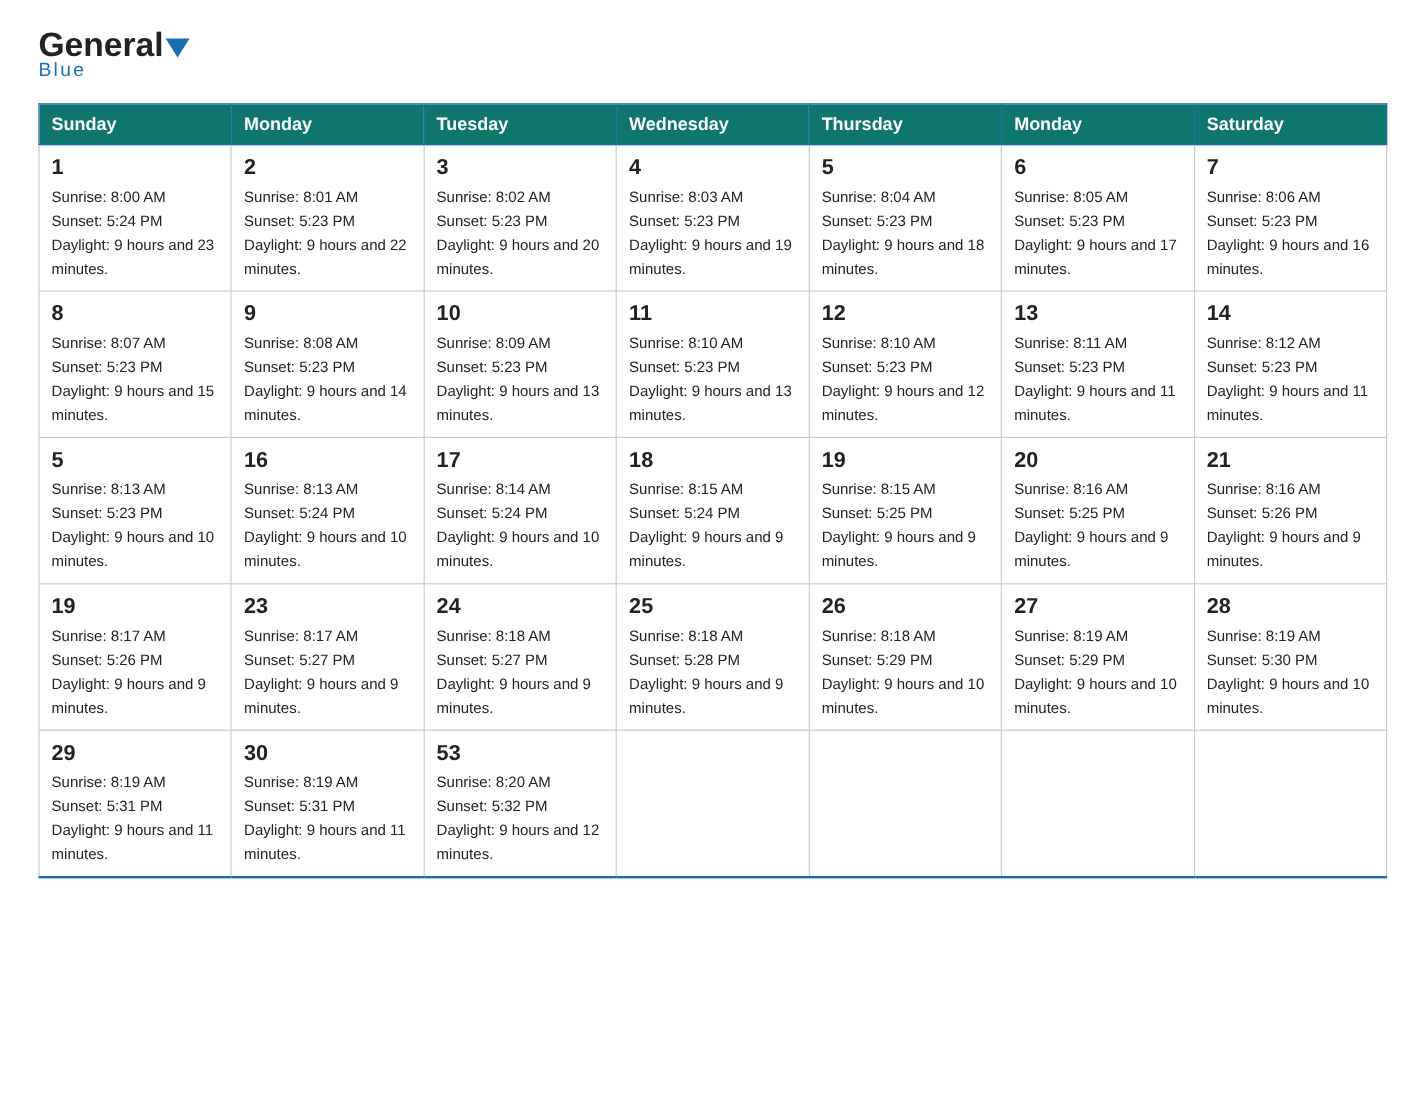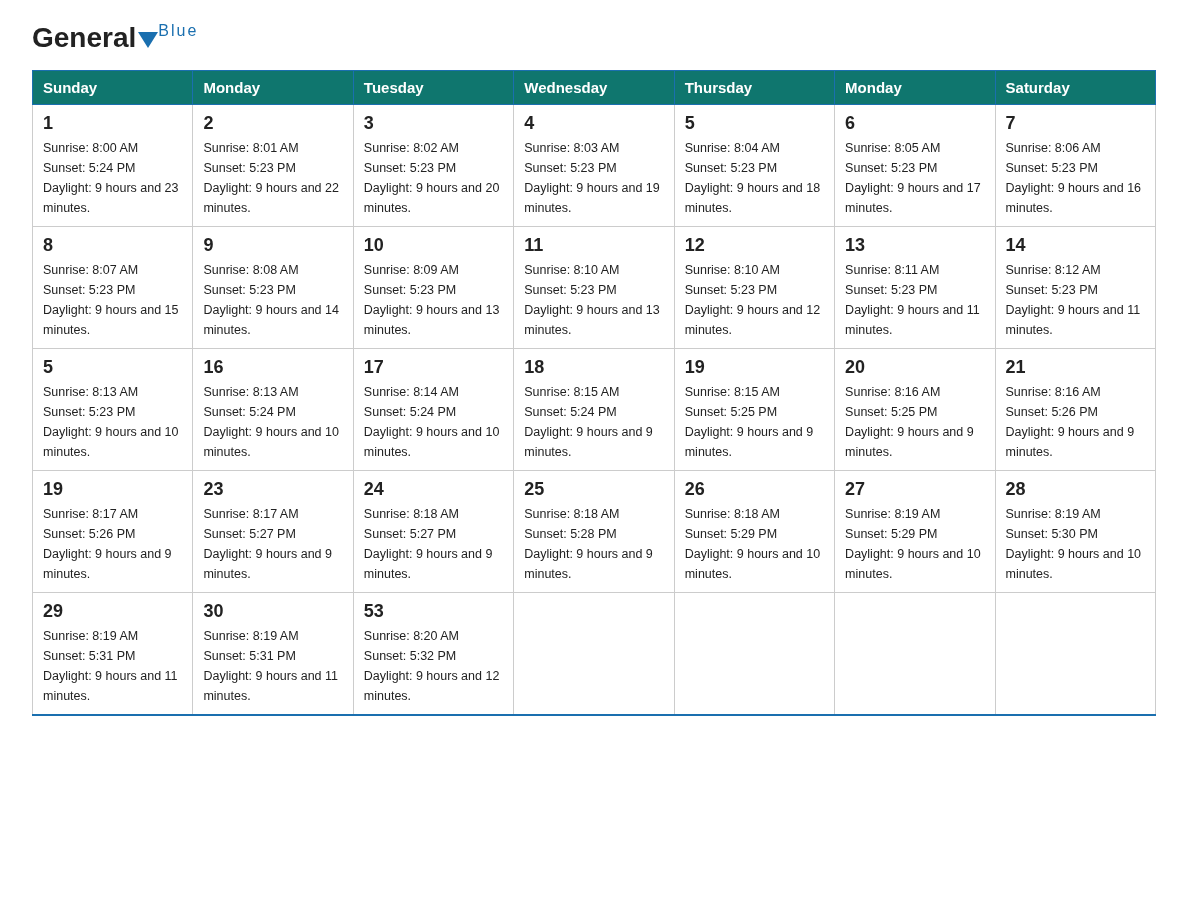--- a/index.html
+++ b/index.html
@@ -12,21 +12,21 @@
       padding: 24px 32px;
     }
     .header {
       display: flex;
       justify-content: space-between;
       align-items: flex-start;
       margin-bottom: 18px;
     }
     .logo-area {
       display: flex;
-      flex-direction: row;
+      flex-direction: column;
       align-items: flex-start;
     }
     .logo-text {
       display: flex;
       align-items: flex-end;
       font-size: 28px;
       font-weight: bold;
       color: #222;
       line-height: 1;
     }

